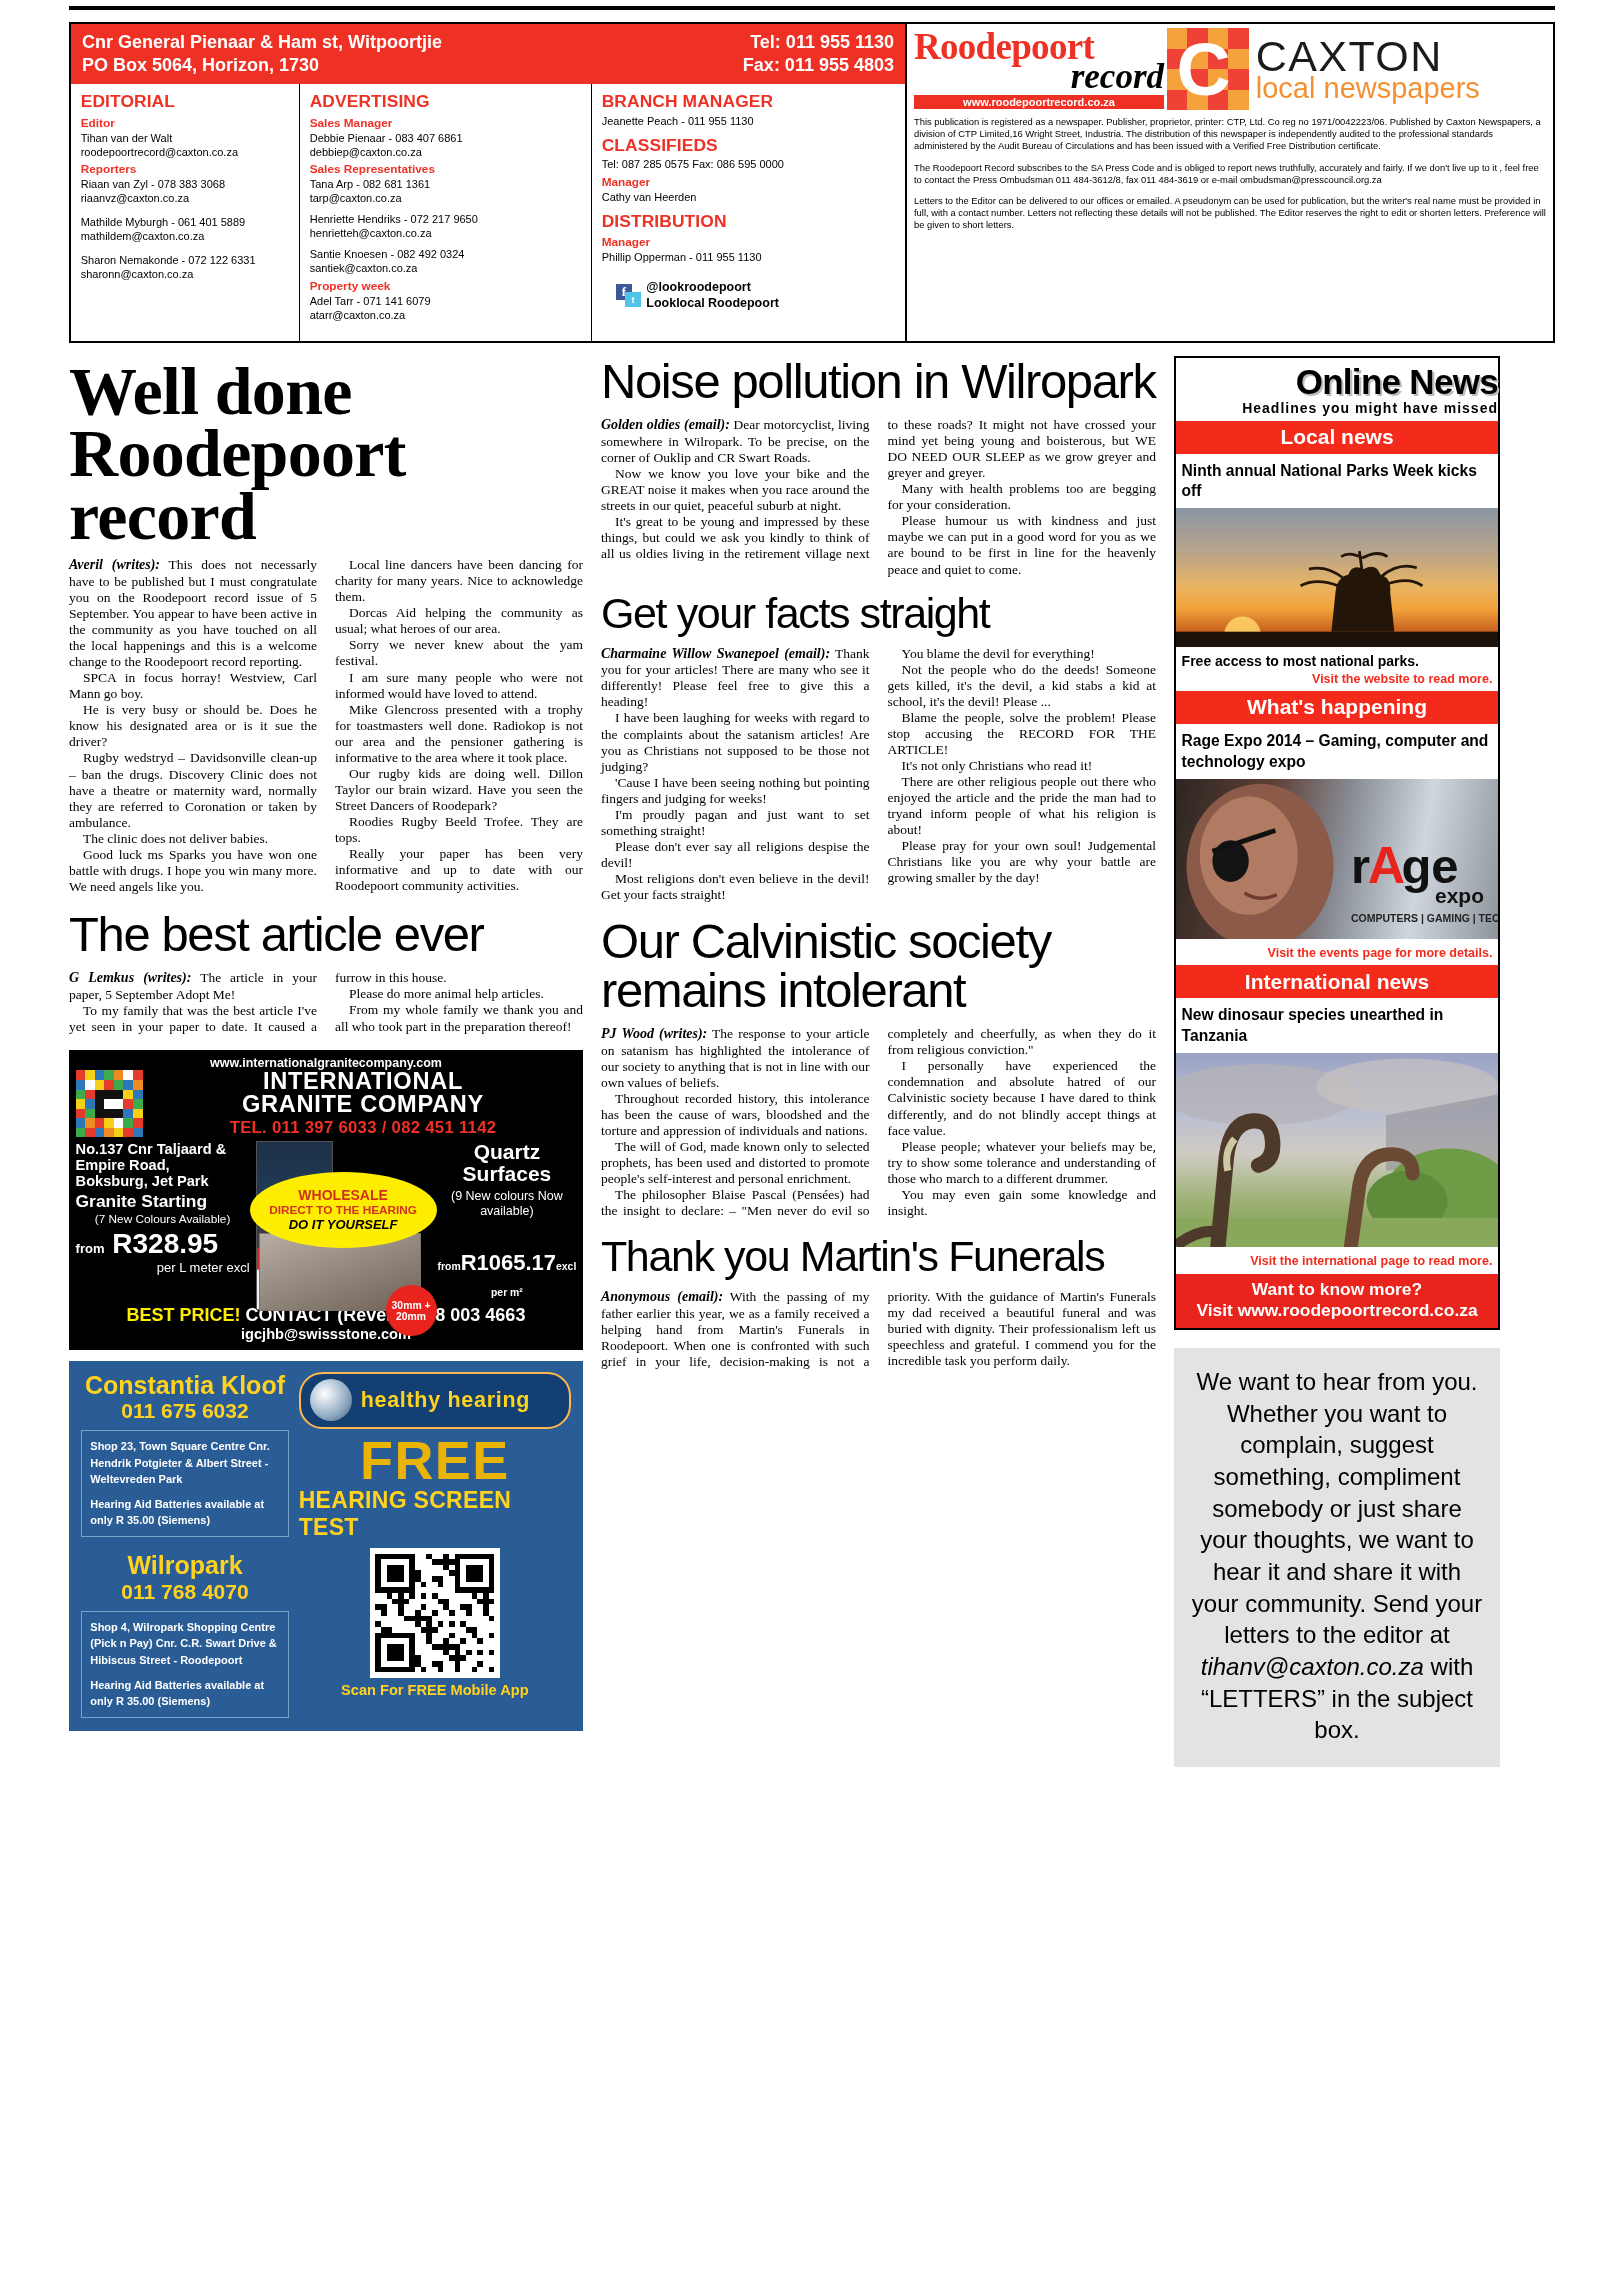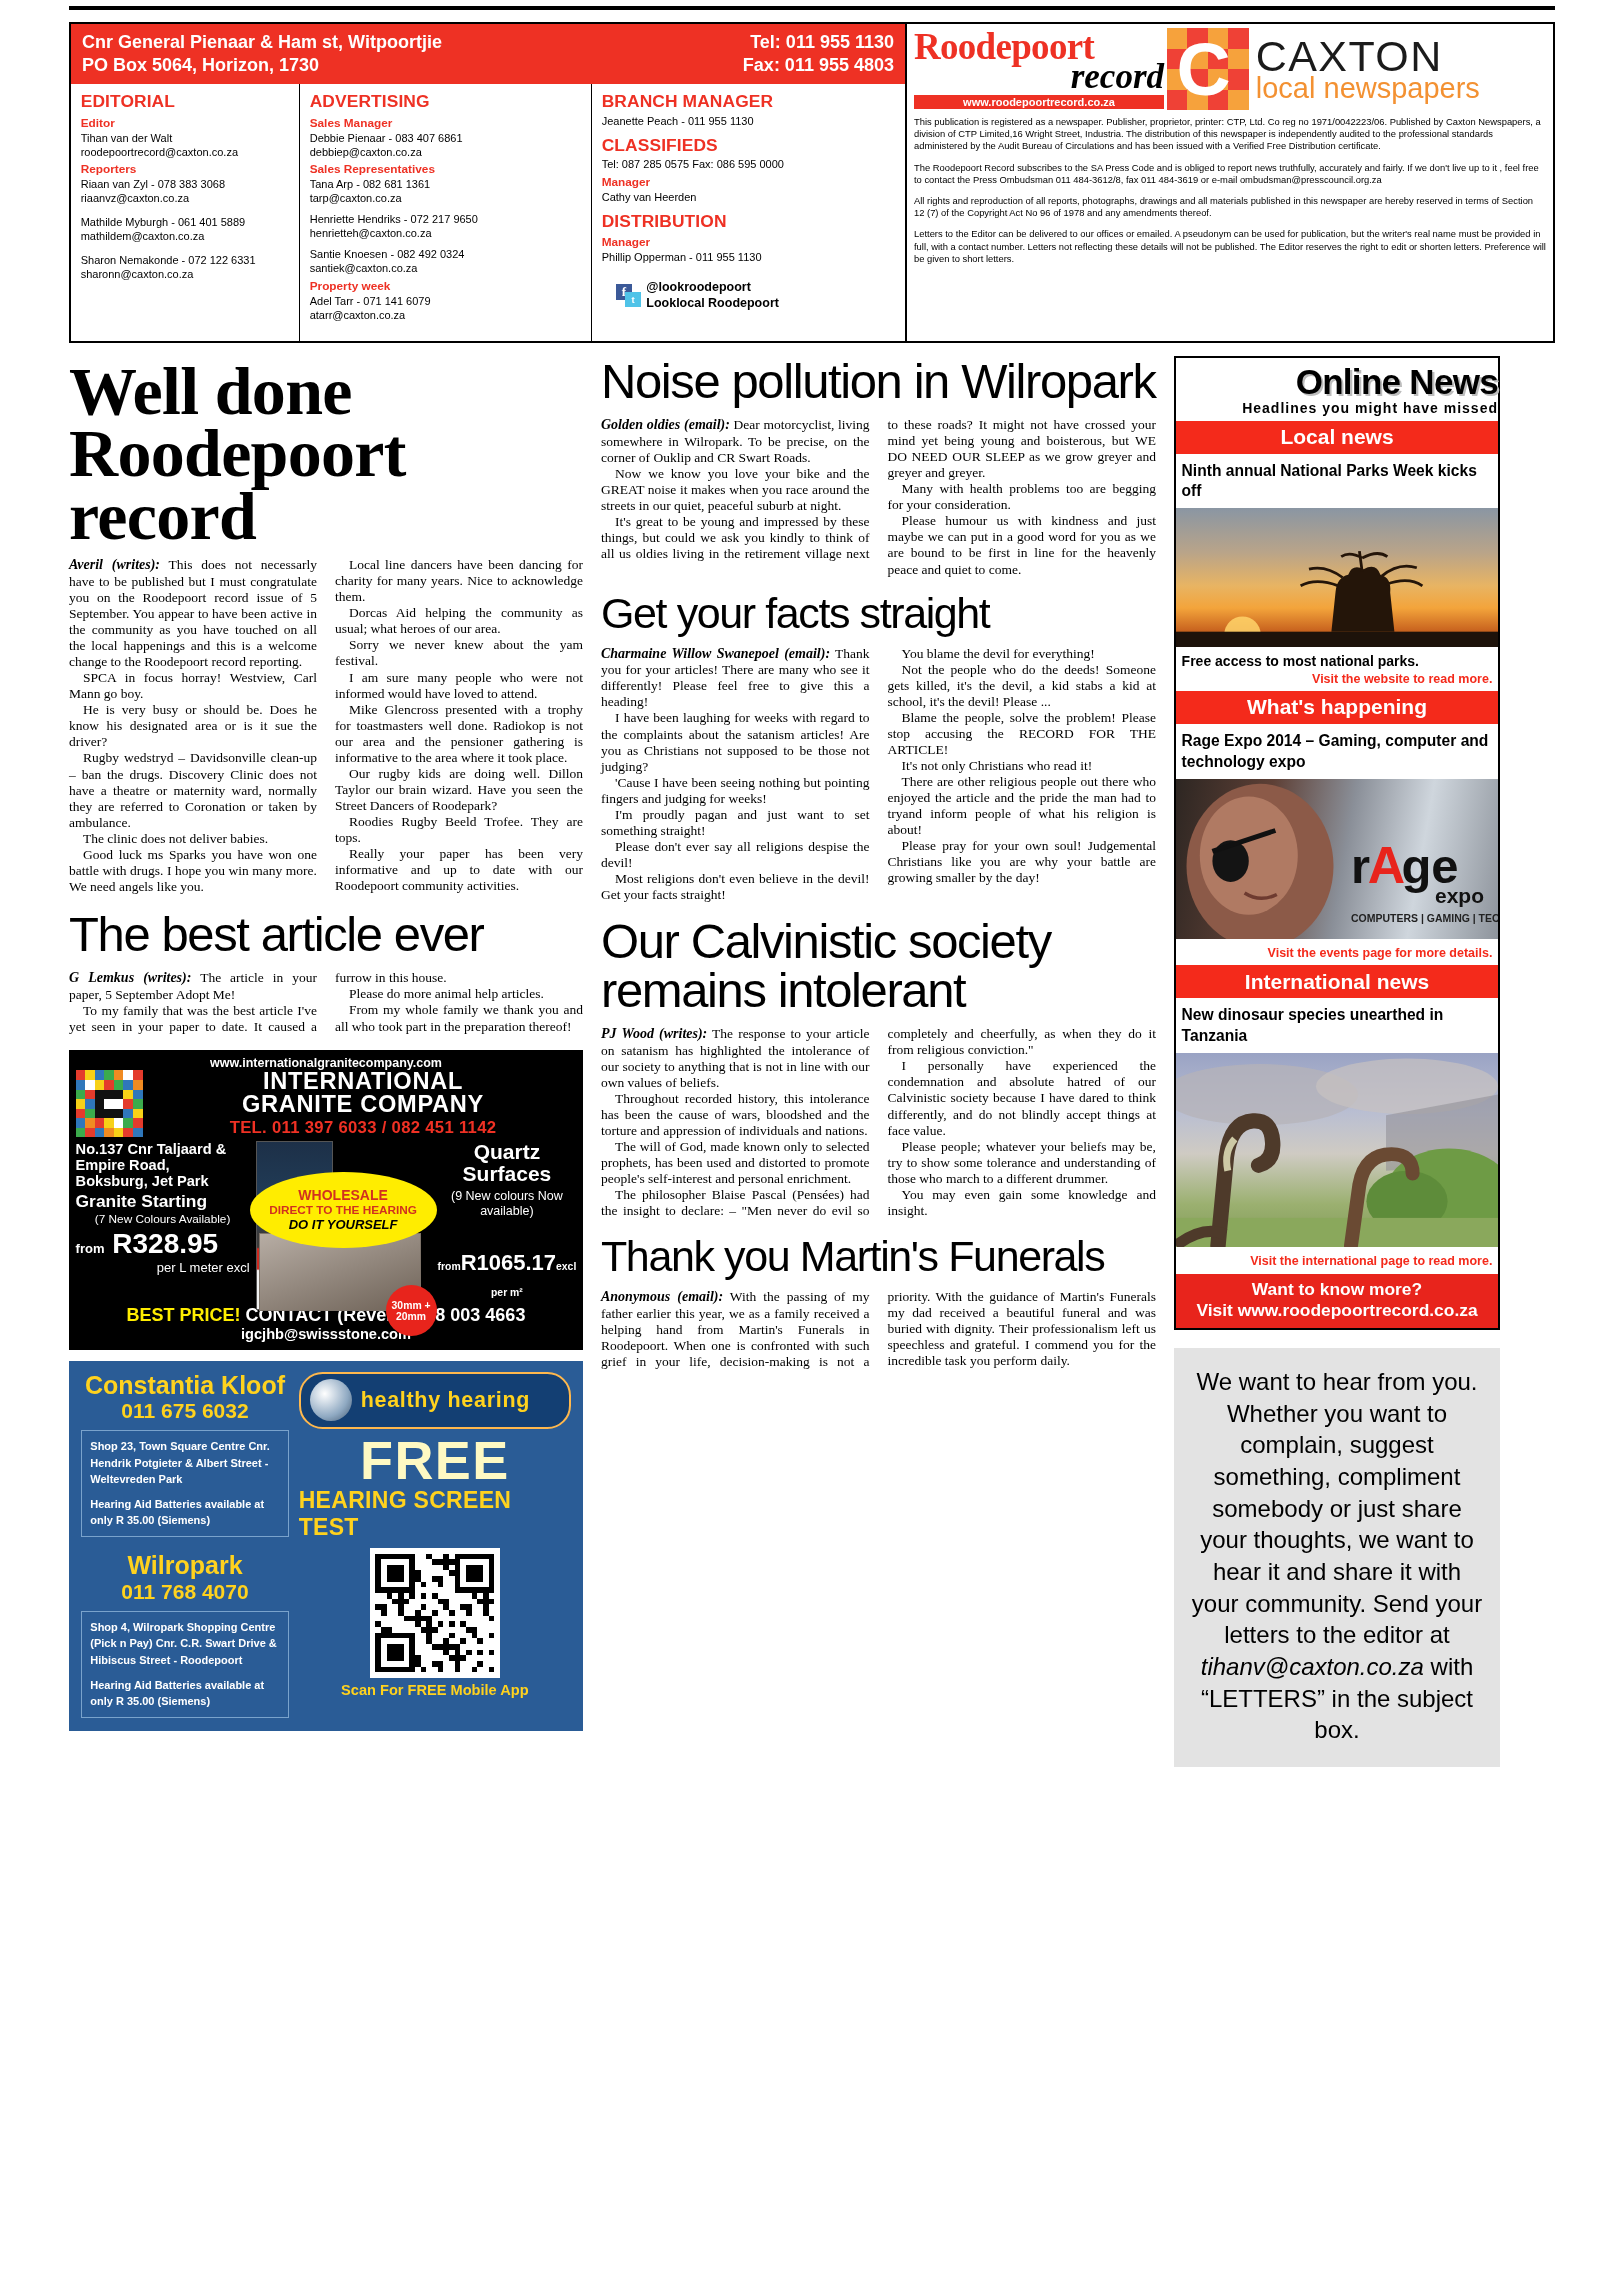--- a/index.html
+++ b/index.html
@@ -120,21 +120,21 @@
 
   .ad-hearing{margin-top:11px;background:#2a5c96;border:1.4px solid #2a5c96;padding:9.7px 11px 12.5px;box-sizing:border-box;display:flex;gap:9.7px;}
   .hl-col{width:208px;}
   .hl-col .city{color:#ffd21e;font-size:25px;font-weight:bold;text-align:center;line-height:1.05;}
   .hl-col .phone{color:#ffd21e;font-size:21px;font-weight:bold;text-align:center;margin-top:1.4px;}
   .hl-card{border:1.4px solid #7aa3cc;padding:7px 8.3px;margin-top:7px;color:#fff;font-size:11px;line-height:1.5;font-weight:bold;}
   .hr-col{flex:1;display:flex;flex-direction:column;align-items:center;}
   .hh-badge{width:100%;border:2.8px solid #ffb84d;border-radius:23.6px;background:#133f73;display:flex;align-items:center;gap:8.3px;padding:5.6px 9.7px;box-sizing:border-box;}
   .hh-ear{width:42px;height:42px;border-radius:50%;background:radial-gradient(circle at 35% 35%,#fff,#8fa9c2 60%,#40566e);flex:0 0 auto;}
   .hh-words{color:#ffd21e;font-size:21.5px;font-weight:bold;letter-spacing:0.7px;}
-  .free{color:#fef9c3;font-size:54px;font-weight:bold;letter-spacing:1.4px;line-height:1;margin-top:4.2px;}
+  .free{color:#eab308;font-size:54px;font-weight:bold;letter-spacing:1.4px;line-height:1;margin-top:4.2px;}
   .hst{color:#ffd21e;font-size:23px;font-weight:bold;letter-spacing:0.3px;}
   .qr{width:130px;height:130px;background:#fff;margin-top:7px;padding:5.6px;box-sizing:border-box;}
   .qr-grid{width:100%;height:100%;display:grid;grid-template-columns:repeat(21,1fr);grid-template-rows:repeat(21,1fr);}
   .qr-grid i{display:block;}
   .scan{color:#ffd21e;font-size:14.6px;font-weight:bold;margin-top:4.2px;}
 </style>
 </head>
 <body>
 
 <div class="page">
@@ -242,21 +242,20 @@
           </div>
           <div class="caxtext">
             <div class="t1">CAXTON</div>
             <div class="t2">local newspapers</div>
           </div>
         </div>
       </div>
       <div class="legal">
         <p>This publication is registered as a newspaper. Publisher, proprietor, printer: CTP, Ltd. Co reg no 1971/0042223/06. Published by Caxton Newspapers, a division of CTP Limited,16 Wright Street, Industria. The distribution of this newspaper is independently audited to the professional standards administered by the Audit Bureau of Circulations and has been issued with a Verified Free Distribution certificate.</p>
         <p>The Roodepoort Record subscribes to the SA Press Code and is obliged to report news truthfully, accurately and fairly. If we don't live up to it , feel free to contact the Press Ombudsman 011 484-3612/8, fax 011 484-3619 or e-mail ombudsman@presscouncil.org.za</p>
-        <p>All rights and reproduction of all reports, photographs, drawings and all materials published in this newspaper are hereby reserved in terms of Section 12 (7) of the Copyright Act No 96 of 1978 and any amendments thereof.</p>
         <p>Letters to the Editor can be delivered to our offices or emailed.  A pseudonym can be used for publication, but the writer's real name must be provided in full, with a contact number. Letters not reflecting these details will not be published. The Editor reserves the right to edit or shorten letters. Preference will be given to short letters.</p>
       </div>
     </div>
   </div>
 
   <div class="main">
 
     <div class="colA">
 
       <article>

